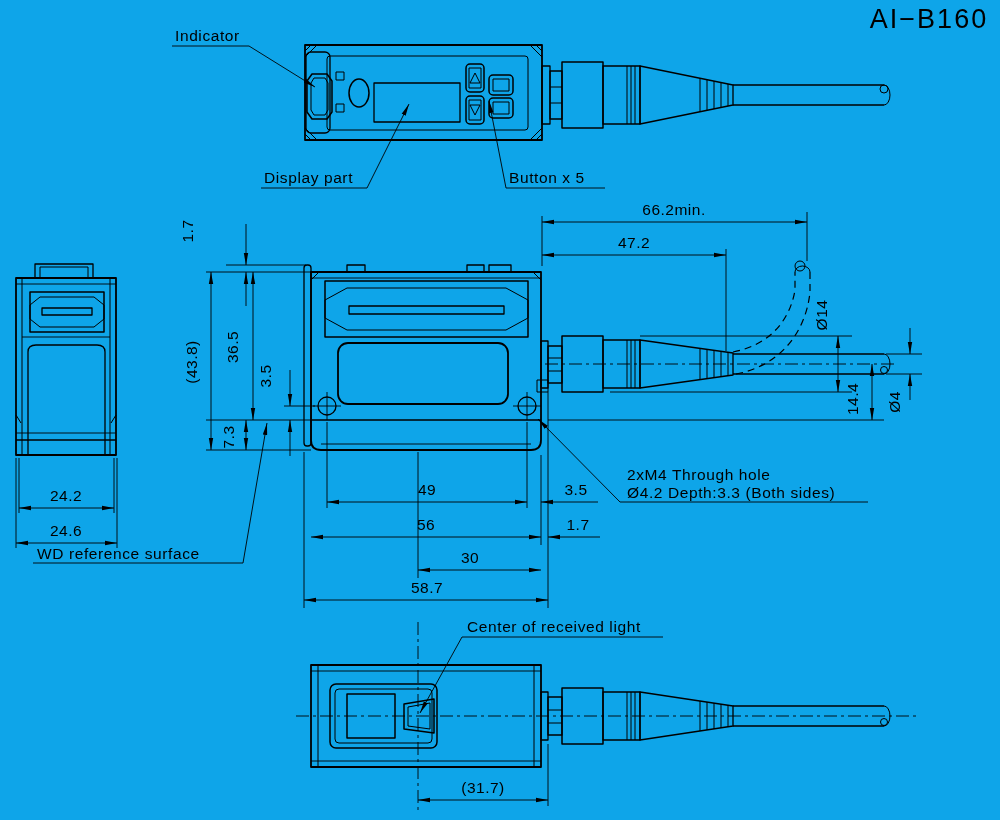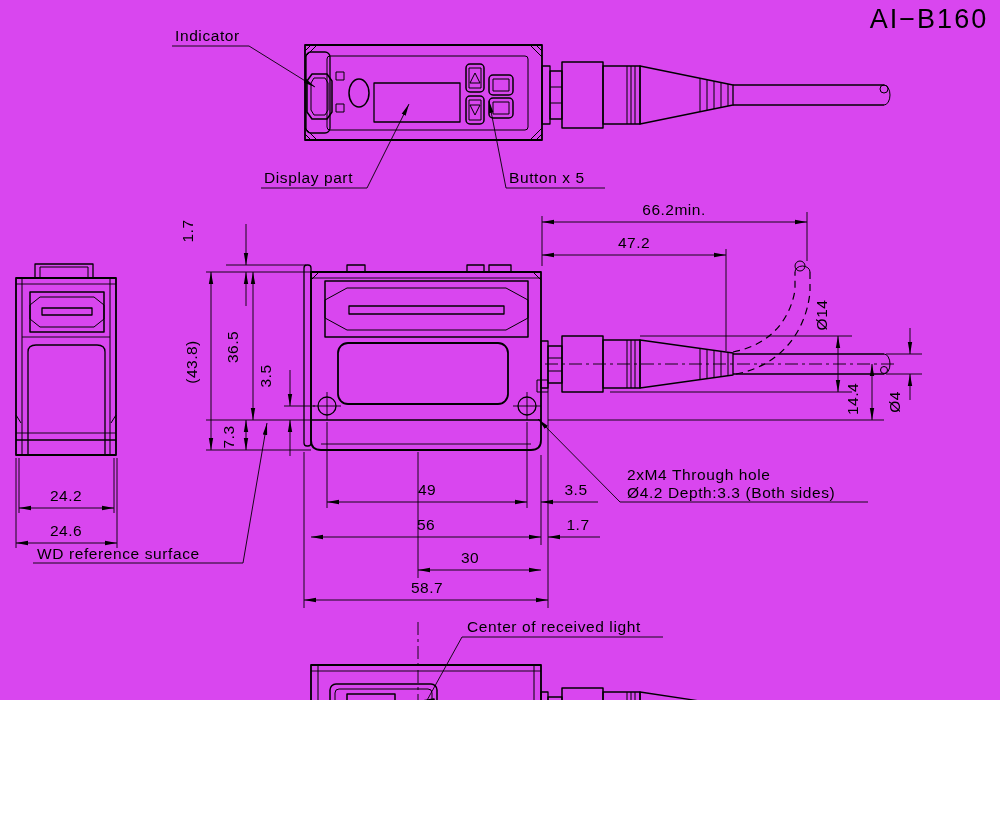--- a/index.html
+++ b/index.html
@@ -1,16 +1,16 @@
 <!DOCTYPE html>
 <html><head>
 <meta charset="utf-8">
 <style>
   html,body{margin:0;padding:0;background:#ffffff;}
-  .canvas{position:relative;width:1000px;height:700px;background:#d946ef;overflow:hidden;text-align:center;}
+  .canvas{position:relative;width:1000px;height:820px;background:#0ea5e9;overflow:hidden;text-align:center;}
   svg{display:block;}
   .o2{stroke:#000;stroke-width:1.8;fill:none;stroke-linejoin:round;}
   .o15{stroke:#000;stroke-width:1.5;fill:none;stroke-linejoin:round;}
   .o13{stroke:#000;stroke-width:1.3;fill:none;stroke-linejoin:round;}
   .o1{stroke:#000;stroke-width:1;fill:none;stroke-linejoin:round;}
   .thin{stroke:#000;stroke-width:0.9;fill:none;}
   .cl{stroke:#000;stroke-width:0.9;fill:none;stroke-dasharray:13 4 3 4;}
   .dash{stroke:#000;stroke-width:1.2;fill:none;stroke-dasharray:7 5;}
   .dim{font-family:"Liberation Sans",sans-serif;font-size:15.5px;fill:#000;letter-spacing:0.5px;}
   .lbl{font-family:"Liberation Sans",sans-serif;font-size:15.5px;fill:#000;letter-spacing:0.6px;}

